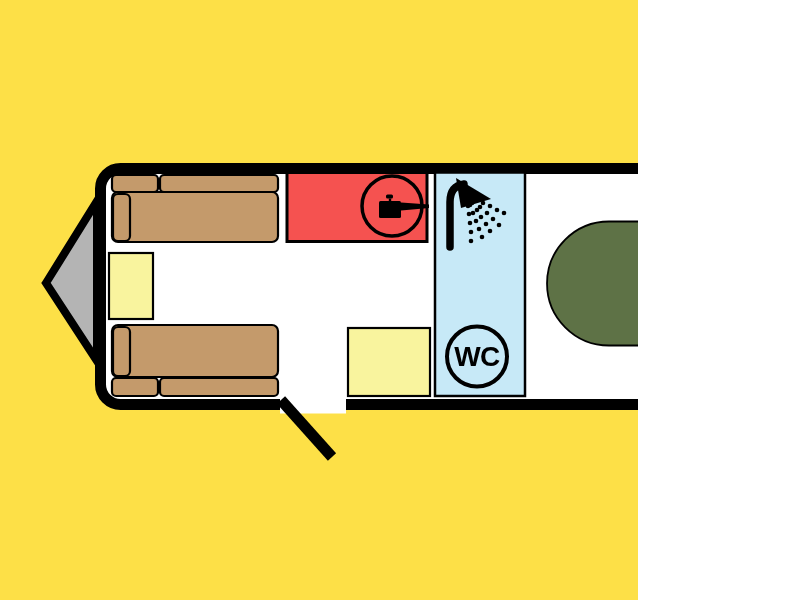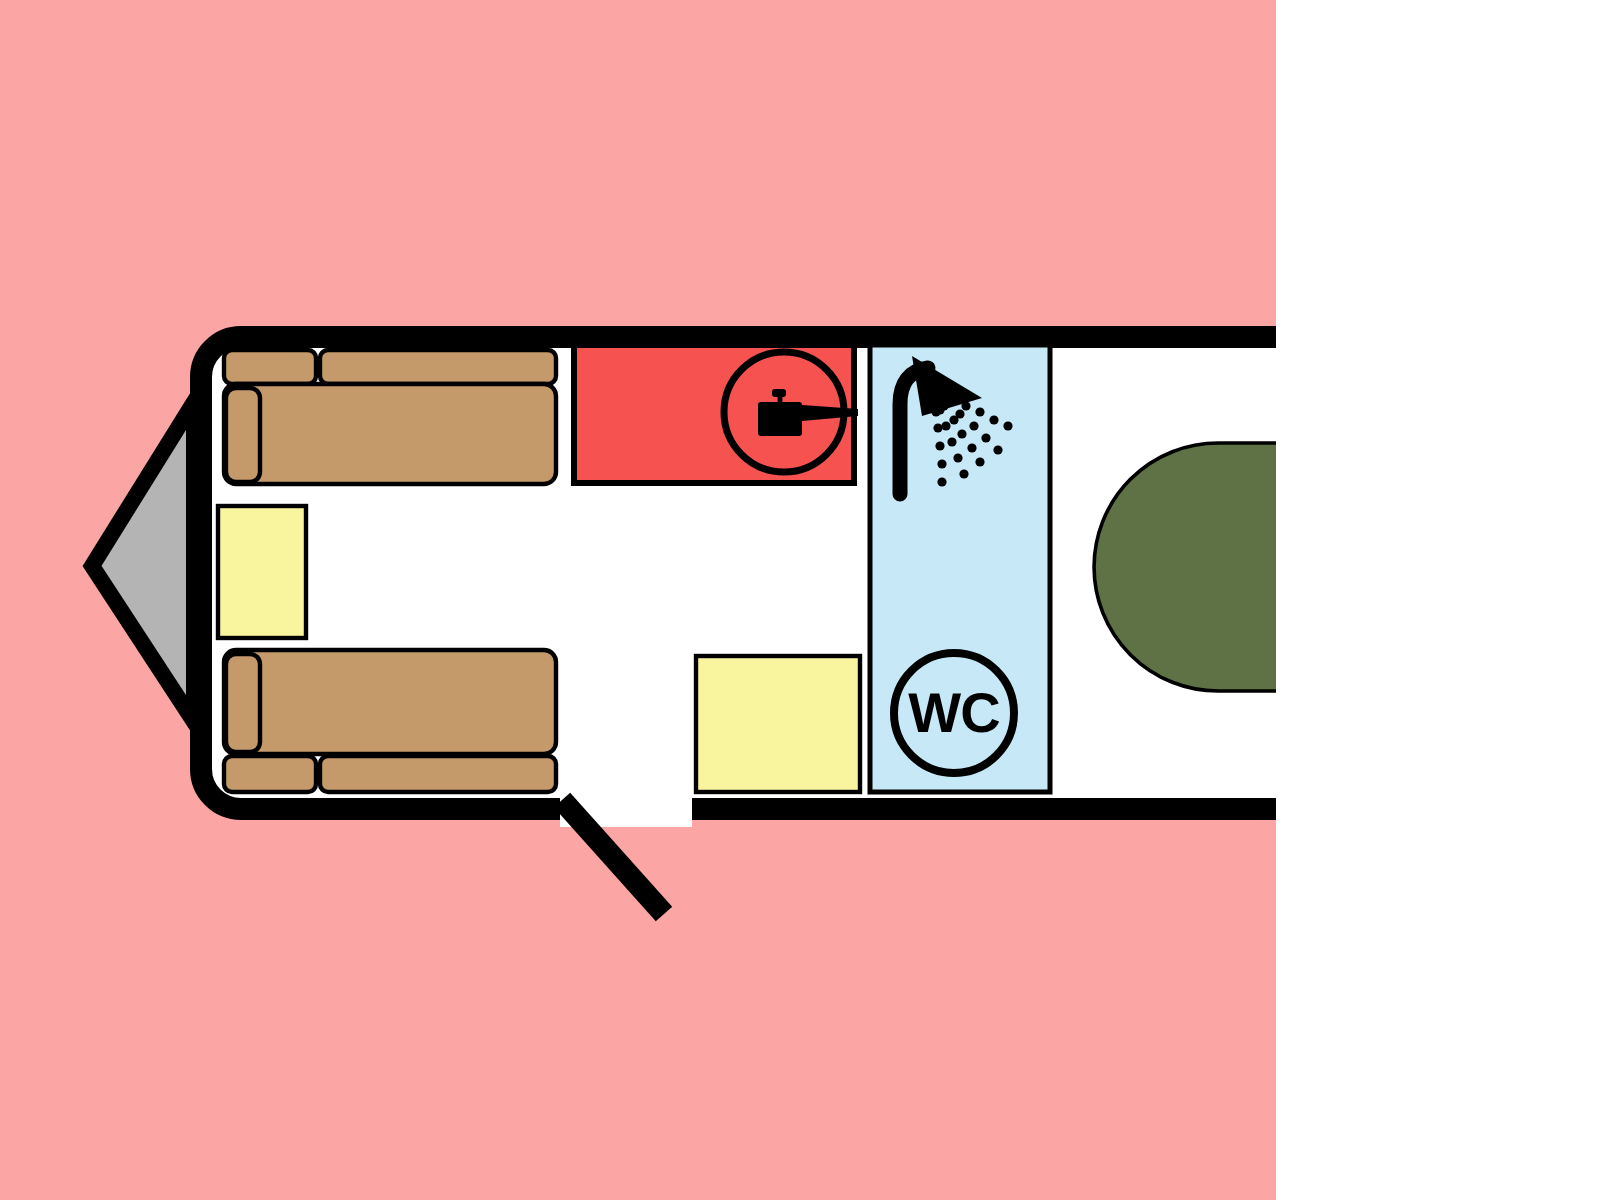--- a/index.html
+++ b/index.html
@@ -6,21 +6,21 @@
   html, body {
     margin: 0;
     padding: 0;
     background: #ffffff;
     font-family: "Liberation Sans", sans-serif;
   }
   .canvas {
     position: relative;
     width: 638px;
     height: 600px;
-    background: #fca5a5;
+    background: #fde047;
     overflow: hidden;
   }
   svg { display: block; }
   .wc-text {
     font-family: "Liberation Sans", "DejaVu Sans", sans-serif;
     font-weight: bold;
     font-size: 28px;
     letter-spacing: -0.5px;
   }
 </style>

